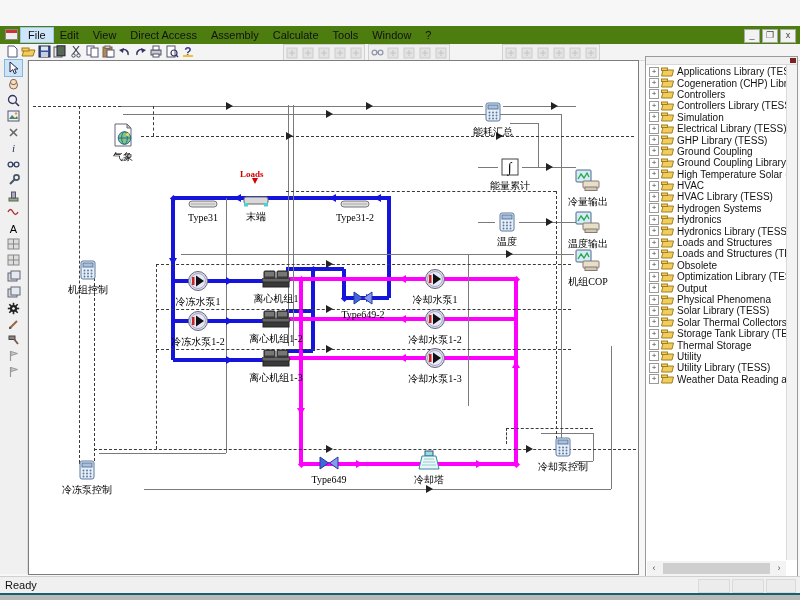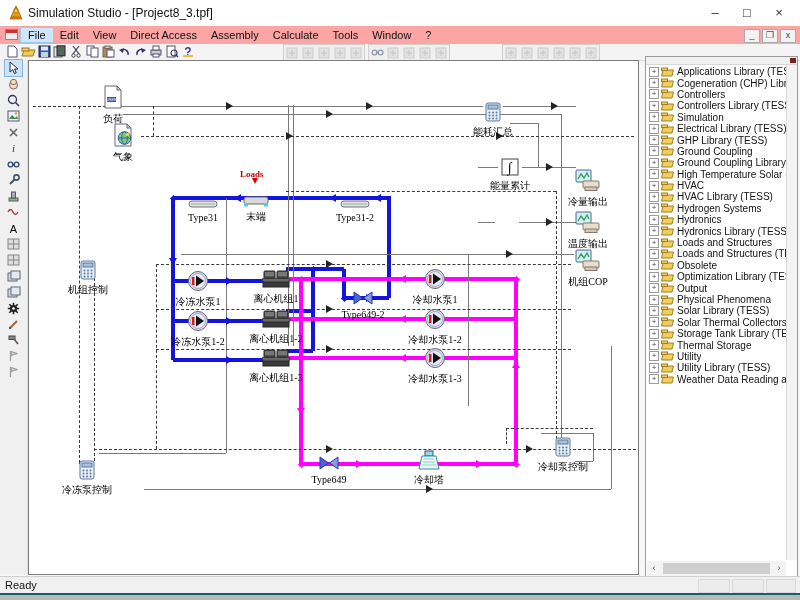--- a/index.html
+++ b/index.html
@@ -3,21 +3,21 @@
 <meta charset="utf-8">
 <style>
   html,body{margin:0;padding:0;background:#d4d4d4;}
   #app{position:relative;width:800px;height:600px;background:#f7f7f7;font-family:"Liberation Sans",sans-serif;
        outline:1px solid #8a8a8a;overflow:hidden;}
   
   #titlebar{position:absolute;left:0;top:0;width:800px;height:26px;background:#ffffff;border-bottom:1px solid #e3e3e3;}
   #title-text{position:absolute;left:28px;top:6px;font-size:12px;color:#111;}
   .winbtn{position:absolute;top:4px;width:30px;height:19px;text-align:center;line-height:18px;font-size:13px;color:#333;}
   
-  #menubar{position:absolute;left:0;top:26px;width:800px;height:18px;background:#fca5a5;display:flex;align-items:center;}
+  #menubar{position:absolute;left:0;top:26px;width:800px;height:18px;background:#4d7c0f;display:flex;align-items:center;}
   .menu-item{font-size:11px;color:#111;padding:1px 7px;white-space:nowrap;}
   .menu-item.active{background:#cfe6fa;outline:1px solid #9ec7ea;}
   .mdibtn{width:14px;height:12px;border:1px solid #aaa;background:#f2f2f2;margin-left:2px;
           font-size:9px;line-height:10px;text-align:center;color:#444;}
   
   #toolbar{position:absolute;left:0;top:44px;width:800px;height:16px;background:#f4f4f4;border-bottom:1px solid #d9d9d9;}
   .tbgroup{position:absolute;top:0;height:15px;display:flex;align-items:center;}
   .tbgroup.boxed{border:1px solid #d0d0d0;background:#efefef;}
   .tbicon{width:16px;height:14px;display:inline-flex;align-items:center;justify-content:center;}
   .tbicon.dis{opacity:.5;}
@@ -49,33 +49,20 @@
   #status-text{position:absolute;left:5px;top:2px;font-size:11px;color:#111;}
   .spane{position:absolute;top:2px;height:12px;border:1px solid #dadada;background:#ececec;}
   #tealline{position:absolute;left:0;top:593px;width:800px;height:2px;background:#17616e;}
   #taskbar{position:absolute;left:0;top:595px;width:800px;height:5px;background:#b9b9b9;}
 </style>
 </head>
 <body>
 
 <div id="app">
 
-  <div id="titlebar">
-    <span style="position:absolute;left:8px;top:5px;">
-      <svg width="16" height="16">
-          <polygon points="8,1 13,12 3,12" fill="#e8a020" stroke="#b06a00"></polygon>
-          <circle cx="8" cy="6" r="2.2" fill="#f6d24a" stroke="#b06a00"></circle>
-          <rect x="2" y="12" width="12" height="2.5" fill="#c87818"></rect>
-        </svg>
-    </span>
-    <span id="title-text">Simulation Studio - [Project8_3.tpf]</span>
-    <span class="winbtn" style="right:70px;">–</span>
-    <span class="winbtn" style="right:38px;">□</span>
-    <span class="winbtn" style="right:6px;">×</span>
-  </div>
 
   <div id="menubar">
     <span style="margin:0 3px 0 5px;">
       <svg width="13" height="11">
           <rect x="0.5" y="0.5" width="12" height="10" fill="#eee" stroke="#888"></rect>
           <rect x="1" y="1" width="11" height="3" fill="#c33"></rect>
         </svg>
     </span>
     <span id="menu-items" style="display: flex;">
         <span class="menu-item active">File</span>
@@ -509,26 +496,20 @@
       <span style="position: absolute; width: 0px; height: 0px; border-width: 7px 4px 4px; border-style: solid; border-color: rgb(255, 0, 255) transparent transparent; border-image: initial; left: 268px; top: 347px;"></span>
       <span style="position: absolute; width: 0px; height: 0px; border-width: 4px 4px 4px 7px; border-style: solid; border-color: transparent transparent transparent rgb(255, 0, 255); border-image: initial; left: 327px; top: 399px;"></span>
       <span style="position: absolute; width: 0px; height: 0px; border-width: 4px 4px 4px 7px; border-style: solid; border-color: transparent transparent transparent rgb(255, 0, 255); border-image: initial; left: 447px; top: 399px;"></span>
       <span style="position: absolute; width: 5px; height: 5px; transform: rotate(45deg); background: rgb(20, 20, 221); left: 141.5px; top: 134.5px;"></span>
       <span style="position: absolute; width: 5px; height: 5px; transform: rotate(45deg); background: rgb(20, 20, 221); left: 312.5px; top: 234.5px;"></span>
       <span style="position: absolute; width: 5px; height: 5px; transform: rotate(45deg); background: rgb(20, 20, 221); left: 281.5px; top: 205.5px;"></span>
       <span style="position: absolute; width: 5px; height: 5px; transform: rotate(45deg); background: rgb(255, 0, 255); left: 484.5px; top: 215.5px;"></span>
       <span style="position: absolute; width: 5px; height: 5px; transform: rotate(45deg); background: rgb(255, 0, 255); left: 484.5px; top: 400.5px;"></span>
       <span style="position: absolute; width: 5px; height: 5px; transform: rotate(45deg); background: rgb(255, 0, 255); left: 269.5px; top: 400.5px;"></span>
       <span style="position: absolute; width: 5px; height: 5px; transform: rotate(45deg); background: rgb(255, 0, 255); left: 269.5px; top: 215.5px;"></span>
-      <div class="comp" style="left: 40px; top: 24px;"><span class="cicon"><svg width="20" height="24">
-            <polygon points="2,1 14,1 18,5 18,23 2,23" fill="#fff" stroke="#667"></polygon>
-            <polygon points="14,1 14,5 18,5" fill="#ccd" stroke="#667"></polygon>
-            <rect x="4" y="12" width="9" height="5" fill="#3355bb"></rect>
-            <text x="8.5" y="16" font-size="3.6" fill="#fff" text-anchor="middle">USER</text>
-          </svg></span><div class="clabel">负荷</div></div>
       <div class="comp" style="left: 50px; top: 62px;"><span class="cicon"><svg width="20" height="24">
             <polygon points="2,1 14,1 18,5 18,23 2,23" fill="#fff" stroke="#667"></polygon>
             <polygon points="14,1 14,5 18,5" fill="#ccd" stroke="#667"></polygon>
             <circle cx="11.5" cy="15" r="6.3" fill="#7ec97e" stroke="#2a6a9a"></circle>
             <ellipse cx="11.5" cy="15" rx="2.8" ry="6.3" fill="none" stroke="#2a6a9a"></ellipse>
             <line x1="5.2" y1="15" x2="17.8" y2="15" stroke="#2a6a9a"></line>
             <circle cx="14.5" cy="11.5" r="1.6" fill="#ffd54f"></circle>
           </svg></span><div class="clabel">气象</div></div>
       <div class="comp" style="left: 130px; top: 133px;"><span class="cicon"><svg width="30" height="8">
             <rect x="1" y="1" width="28" height="6" rx="3" fill="#e0e0e0" stroke="#777"></rect>
@@ -561,20 +542,35 @@
       <div class="comp" style="left: 437px; top: 97px;"><span class="cicon"><svg width="18" height="18">
             <rect x="1" y="1" width="16" height="16" fill="#ffffff" stroke="#444"></rect>
             <text x="9" y="13.5" font-size="14" text-anchor="middle" font-family="serif" fill="#000">∫</text>
           </svg></span><div class="clabel">能量累计</div></div>
       <div class="comp" style="left: 515px; top: 108px;"><span class="cicon"><svg width="26" height="23">
             <rect x="1" y="1" width="15" height="12" rx="1" fill="#d6eaf8" stroke="#4a6a8a"></rect>
             <polyline points="3,10 6,5 9,9 12,4 14,8" fill="none" stroke="#22aa44" stroke-width="1.3"></polyline>
             <rect x="8" y="12" width="16" height="7" rx="1" fill="#e7e0c9" stroke="#877"></rect>
             <rect x="10" y="18" width="12" height="3.5" fill="#d0c9b0" stroke="#877"></rect>
           </svg></span><div class="clabel">冷量输出</div></div>
+      <div class="comp" style="left: 434px; top: 151px;"><span class="cicon"><svg width="16" height="20">
+            <rect x="1" y="1" width="14" height="18" rx="2" fill="#e8eef7" stroke="#5a7aa0"></rect>
+            <rect x="3" y="3" width="10" height="4" fill="#a8c0dc" stroke="#5a7aa0"></rect>
+            <g fill="#5a7aa0">
+              <circle cx="4.5" cy="10.5" r="1"></circle>
+              <circle cx="8" cy="10.5" r="1"></circle>
+              <circle cx="11.5" cy="10.5" r="1"></circle>
+              <circle cx="4.5" cy="13.5" r="1"></circle>
+              <circle cx="8" cy="13.5" r="1"></circle>
+              <circle cx="11.5" cy="13.5" r="1"></circle>
+              <circle cx="4.5" cy="16.5" r="1"></circle>
+              <circle cx="8" cy="16.5" r="1"></circle>
+              <circle cx="11.5" cy="16.5" r="1"></circle>
+            </g>
+          </svg></span><div class="clabel">温度</div></div>
       <div class="comp" style="left: 515px; top: 149.5px;"><span class="cicon"><svg width="26" height="23">
             <rect x="1" y="1" width="15" height="12" rx="1" fill="#d6eaf8" stroke="#4a6a8a"></rect>
             <polyline points="3,10 6,5 9,9 12,4 14,8" fill="none" stroke="#22aa44" stroke-width="1.3"></polyline>
             <rect x="8" y="12" width="16" height="7" rx="1" fill="#e7e0c9" stroke="#877"></rect>
             <rect x="10" y="18" width="12" height="3.5" fill="#d0c9b0" stroke="#877"></rect>
           </svg></span><div class="clabel">温度输出</div></div>
       <div class="comp" style="left: 515px; top: 187.5px;"><span class="cicon"><svg width="26" height="23">
             <rect x="1" y="1" width="15" height="12" rx="1" fill="#d6eaf8" stroke="#4a6a8a"></rect>
             <polyline points="3,10 6,5 9,9 12,4 14,8" fill="none" stroke="#22aa44" stroke-width="1.3"></polyline>
             <rect x="8" y="12" width="16" height="7" rx="1" fill="#e7e0c9" stroke="#877"></rect>

